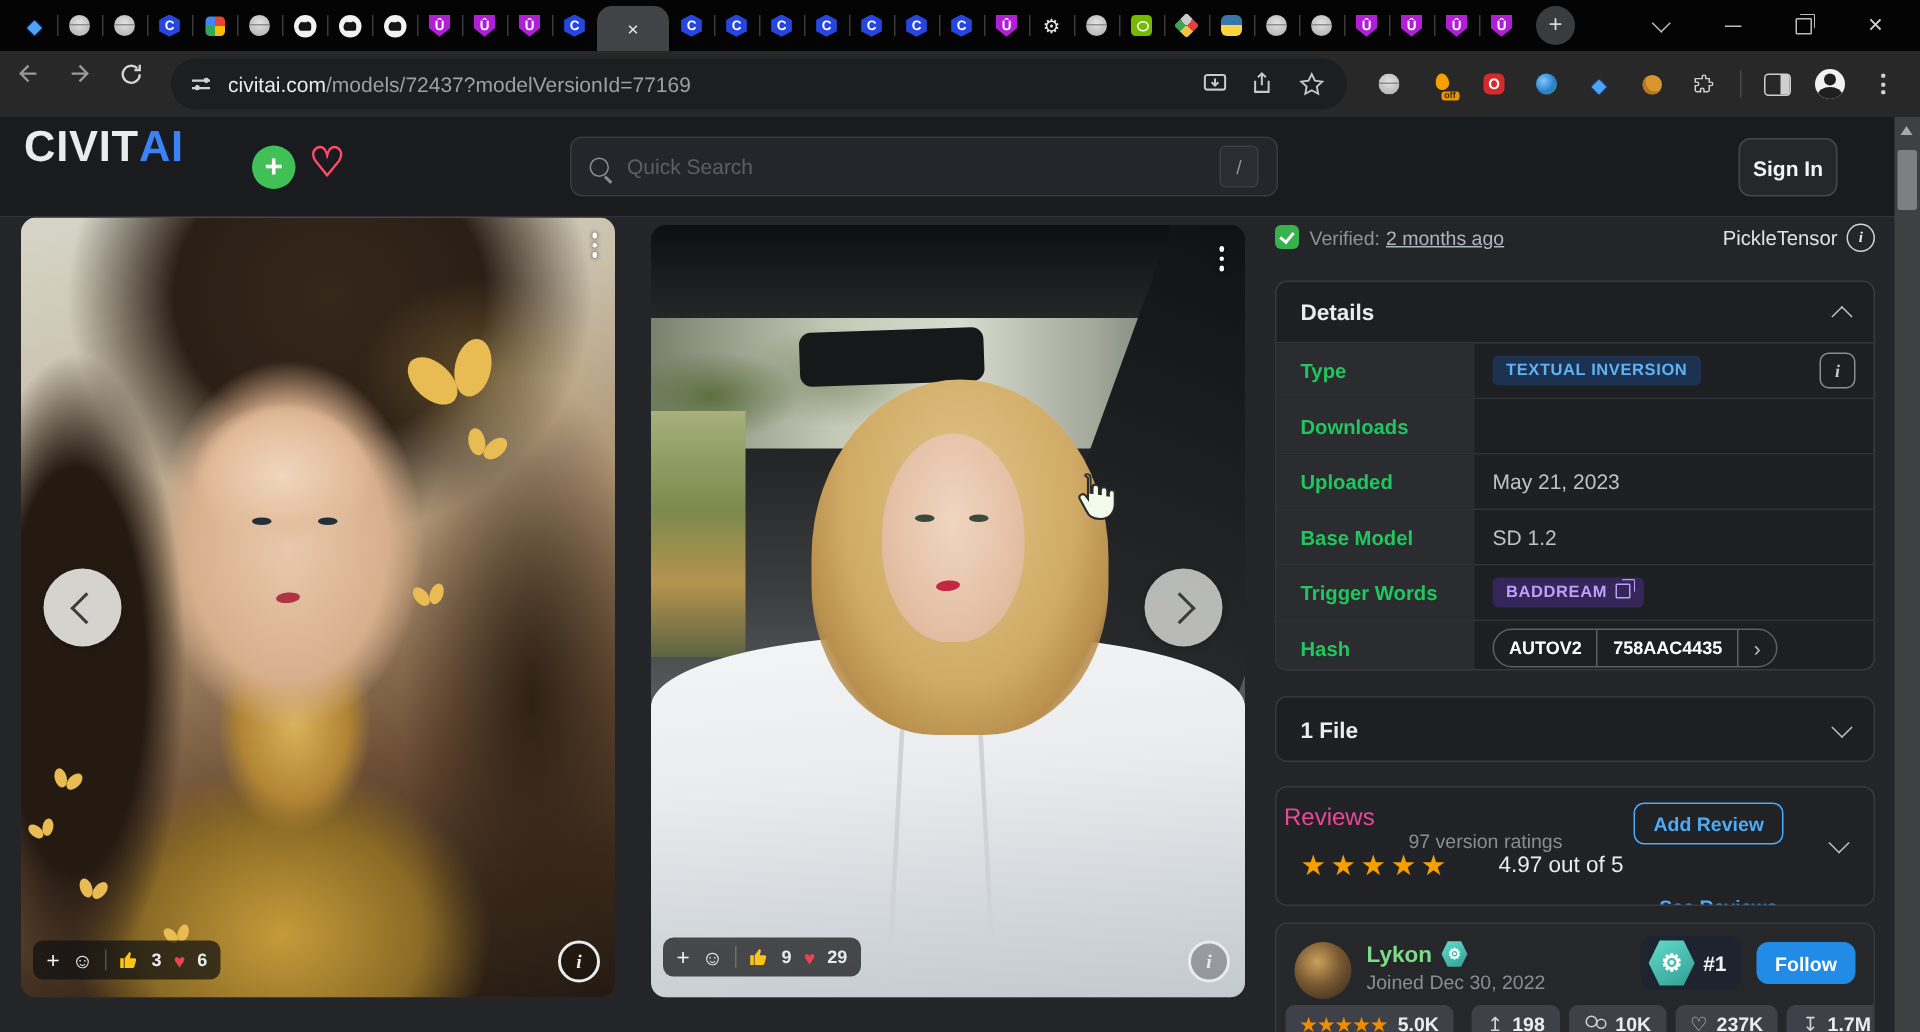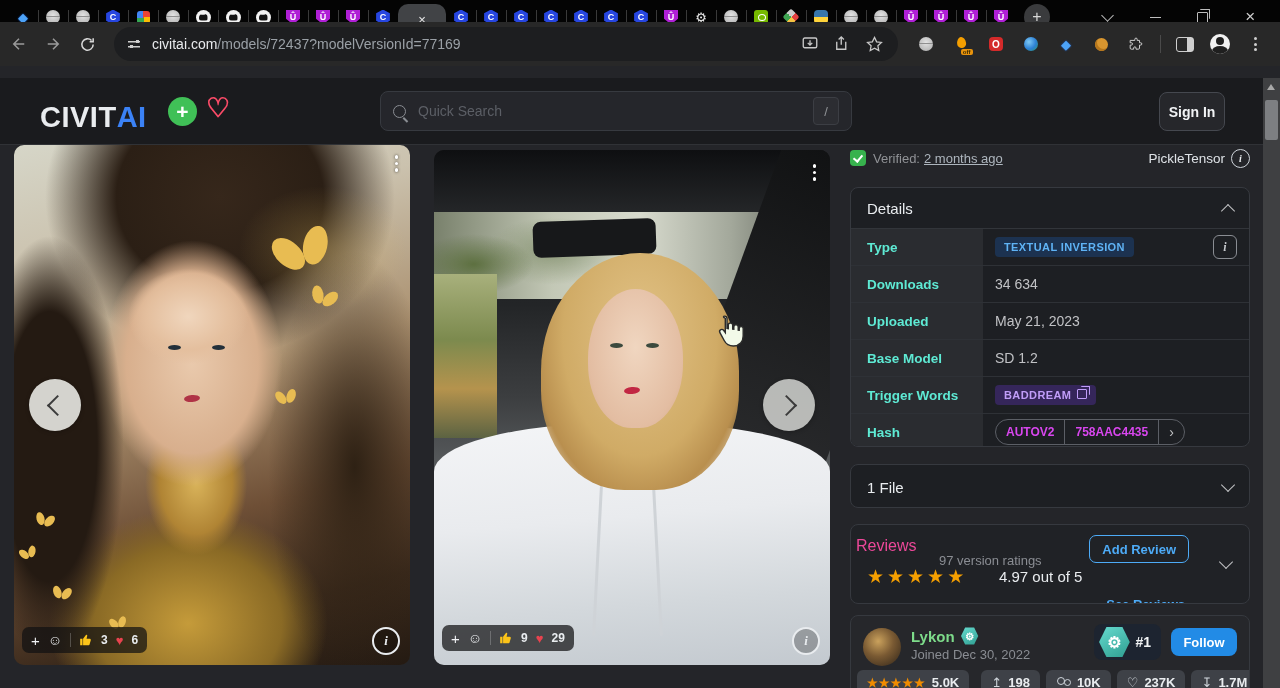--- a/index.html
+++ b/index.html
@@ -58,41 +58,41 @@
      box-shadow:inset 2px -2px 0 #b5761d;}
   .i-puzzle{width:14px;height:14px;}
   .i-sidebar{width:16px;height:13px;border:1.6px solid #cfcfcf;border-radius:3px;position:relative;}
   .i-sidebar::after{content:'';position:absolute;right:0;top:0;width:6px;height:100%;background:#cfcfcf;}
   .i-avatar{width:20px;height:20px;border-radius:50%;background:#f1f1f1;position:relative;overflow:hidden;}
   .i-avatar::before{content:'';position:absolute;left:6px;top:3px;width:8px;height:8px;border-radius:50%;background:#1f1f1f;}
   .i-avatar::after{content:'';position:absolute;left:2px;top:12px;width:16px;height:10px;border-radius:50%;background:#1f1f1f;}
   .i-kebab{display:flex;flex-direction:column;gap:2.5px;}
   .i-kebab i{width:3px;height:3px;border-radius:50%;background:#cfcfcf;}
 
-  .toolbar{position:absolute;left:0;top:22px;width:1280px;height:44px;background:#282828;
-           display:flex;align-items:center;}
+  .toolbar{position:absolute;left:0;top:34px;width:1280px;height:44px;background:#282828;
+           display:flex;align-items:flex-start;}
   .nav-btn{width:30px;height:30px;display:flex;align-items:center;justify-content:center;margin-left:4px;}
   .urlbar{position:absolute;left:114px;top:5px;width:784px;height:34px;border-radius:17px;background:#1d1e20;
           display:flex;align-items:center;padding:0 14px;box-sizing:border-box;}
   .tune{width:12px;height:11px;margin-right:12px;
      background:linear-gradient(#cfcfcf,#cfcfcf) 0 2px/12px 1.5px no-repeat,
                 linear-gradient(#cfcfcf,#cfcfcf) 0 7.5px/12px 1.5px no-repeat,
                 radial-gradient(circle,#cfcfcf 45%,transparent 55%) 7px 0/5px 5px no-repeat,
                 radial-gradient(circle,#cfcfcf 45%,transparent 55%) 1px 5.5px/5px 5px no-repeat;}
   .url-domain{color:#e8eaed;font-size:14px;}
   .url-path{color:#9aa0a6;font-size:14px;}
   .pill-icons{position:absolute;right:14px;top:0;height:34px;display:flex;align-items:center;gap:14px;}
   .ext-row{position:absolute;right:14px;top:5px;height:34px;display:flex;align-items:center;gap:13px;}
   .ext-btn{display:flex;align-items:center;justify-content:center;width:22px;height:22px;}
   .tb-divider{width:1px;height:18px;background:#4a4a4a;}
 
   
   .site{position:absolute;left:0;top:78px;width:1280px;height:610px;background:#242529;}
   .site-header{position:absolute;left:0;top:0;width:1280px;height:66px;background:#1a1b1e;border-bottom:1px solid #303236;}
-  .logo{position:absolute;left:16px;top:23px;font-size:29px;font-weight:800;letter-spacing:.5px;color:#e9ecef;margin-left:24px;}
+  .logo{position:absolute;left:16px;top:4px;font-size:29px;font-weight:800;letter-spacing:.5px;color:#e9ecef;}
   .logo b{color:#3b82f6;}
   .hdr-plus{position:absolute;left:168px;top:19px;width:29px;height:29px;border-radius:50%;background:#40c057;
             color:#fff;font-size:21px;display:flex;align-items:center;justify-content:center;font-weight:600;}
   .hdr-heart{position:absolute;left:206px;top:14px;font-size:27px;color:#fb4b68;font-weight:700;}
   .searchbox{position:absolute;left:380px;top:13px;width:472px;height:40px;border-radius:8px;background:#25262b;
              border:1px solid #373a40;box-sizing:border-box;display:flex;align-items:center;padding:0 12px;}
   .mag{width:11px;height:11px;border:1.8px solid #8a8d93;border-radius:50%;position:relative;margin-right:10px;flex:none;}
   .mag::after{content:'';position:absolute;left:10px;top:11px;width:6px;height:1.8px;background:#8a8d93;transform:rotate(45deg);transform-origin:0 0;}
   .searchbox input{flex:1;background:transparent;border:none;outline:none;color:#c1c2c5;font-size:14px;font-family:inherit;}
   .searchbox input::placeholder{color:#5c5f66;}
@@ -167,39 +167,39 @@
   .shield{width:16px;height:16px;border-radius:4px;background:#37b24d;margin-right:7px;position:relative;flex:none;}
   .shield::after{content:'';position:absolute;left:5px;top:3px;width:4px;height:7px;border-right:2px solid #fff;border-bottom:2px solid #fff;transform:rotate(40deg);}
   .ver-link{color:#adb5bd;text-decoration:underline;margin-left:4px;}
   .pickle{margin-left:auto;color:#dee2e6;display:flex;align-items:center;gap:6px;font-size:13.5px;}
   .mini-info{width:17px;height:17px;border-radius:50%;border:1.5px solid #ced4da;color:#e9ecef;
              display:flex;align-items:center;justify-content:center;font-size:10px;font-style:italic;
              font-family:"Liberation Serif",serif;font-weight:700;}
   .panel{position:absolute;left:850px;width:400px;background:#1d1f23;border:1px solid #36393f;border-radius:8px;box-sizing:border-box;overflow:hidden;}
   .details-card{top:109px;height:260px;}
   .panel-head{height:40px;display:flex;align-items:center;justify-content:space-between;padding:0 16px;
-              color:#e9ecef;font-size:15px;font-weight:400;border-bottom:1px solid #32353a;}
+              color:#e9ecef;font-size:15px;font-weight:700;border-bottom:1px solid #32353a;}
   .chev{width:9px;height:9px;border-right:1.8px solid #c1c2c5;border-bottom:1.8px solid #c1c2c5;}
   .chev.up{transform:rotate(-135deg);margin-top:5px;}
   .chev.down{transform:rotate(45deg);margin-top:-4px;}
   .drow{display:grid;grid-template-columns:132px 1fr;border-bottom:1px solid #2e3136;height:36px;}
   .drow:last-child{border-bottom:none;}
-  .dlabel{background:#2a2c30;display:flex;align-items:center;padding-left:16px;font-size:13.5px;font-weight:600;color:#5eead4;}
+  .dlabel{background:#2a2c30;display:flex;align-items:center;padding-left:16px;font-size:13.5px;font-weight:600;color:#22c55e;}
   .dvalue{display:flex;align-items:center;padding:0 12px;font-size:14px;color:#c1c2c5;}
   .badge-blue{background:#1c3250;color:#5fb3f5;font-size:11px;font-weight:700;letter-spacing:.4px;
               padding:4px 9px;border-radius:4px;}
   .badge-purple{background:#35265a;color:#c09df8;font-size:11px;font-weight:700;letter-spacing:.4px;
               padding:4px 9px;border-radius:4px;display:flex;align-items:flex-start;gap:6px;}
   .copy-ic{width:8px;height:8px;border:1.4px solid #c09df8;border-radius:1px;position:relative;display:inline-block;}
   .copy-ic::before{content:'';position:absolute;left:2.5px;top:-4px;width:8px;height:8px;border:1.4px solid #c09df8;border-left:none;border-bottom:none;border-radius:1px;}
   .row-info{margin-left:auto;width:22px;height:22px;border-radius:6px;border:1.5px solid #8a8d93;color:#c5c8cc;
             display:flex;align-items:center;justify-content:center;font-size:12px;font-style:italic;
             font-family:"Liberation Serif",serif;font-weight:700;}
   .hash-pill{display:inline-flex;align-items:center;height:24px;border:1px solid #5c5f66;border-radius:13px;overflow:hidden;}
-  .hash-pill span{padding:0 10px;font-size:12px;font-weight:700;color:#d946ef;display:flex;align-items:center;height:100%;}
+  .hash-pill span{padding:0 10px;font-size:12px;font-weight:700;color:#ffffff;display:flex;align-items:center;height:100%;}
   .hash-pill .vd{width:1px;height:100%;background:#5c5f66;padding:0;}
   .hash-pill .hchev{color:#c1c2c5;font-size:14px;font-weight:400;}
   .file-card{top:386px;height:44px;}
   .file-card .panel-head{border-bottom:none;height:44px;}
   .reviews-card{top:446px;height:80px;background:#202226;}
   .rv-title{position:absolute;left:5px;top:12px;font-size:16px;font-weight:400;color:#ec4899;}
   .rv-count{position:absolute;left:88px;top:15px;font-size:13px;color:#8a8d93;margin-top:13px;}
   .rv-stars{position:absolute;left:16px;top:40px;font-size:19px;letter-spacing:3px;color:#f59f00;}
   .rv-score{position:absolute;left:148px;top:43px;font-size:15px;color:#e9ecef;}
   .add-review{position:absolute;right:60px;top:10px;height:26px;padding:0 12px;border:1px solid #4dabf7;border-radius:7px;
@@ -569,21 +569,20 @@
       </div>
       <div class="drow">
         <div class="dlabel">Type</div>
         <div class="dvalue">
           <span class="badge-blue">TEXTUAL INVERSION</span>
           <span class="row-info">i</span>
         </div>
       </div>
       <div class="drow">
         <div class="dlabel">Downloads</div>
-        <div class="dvalue">34 634</div>
       </div>
       <div class="drow">
         <div class="dlabel">Uploaded</div>
         <div class="dvalue">May 21, 2023</div>
       </div>
       <div class="drow">
         <div class="dlabel">Base Model</div>
         <div class="dvalue">SD 1.2</div>
       </div>
       <div class="drow">

